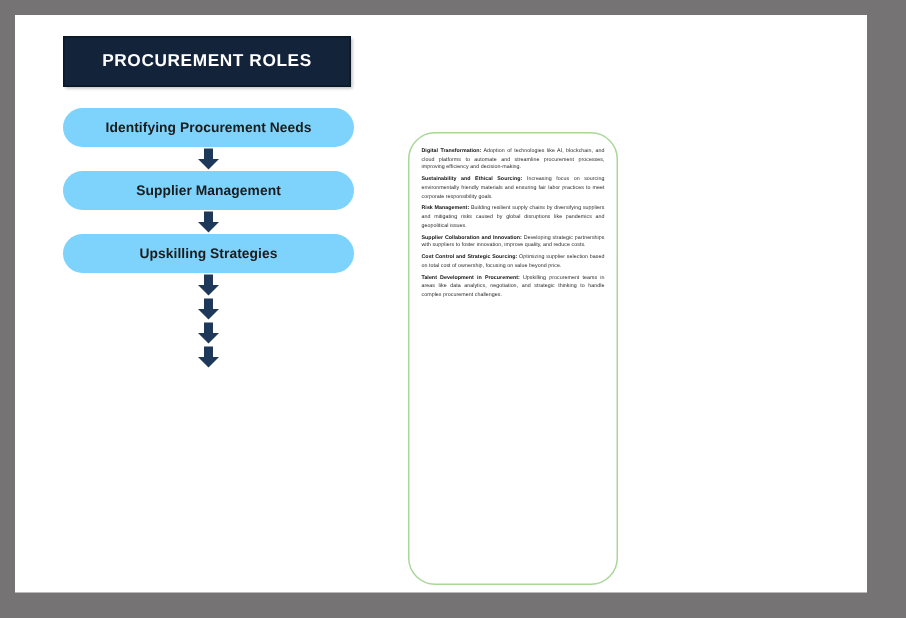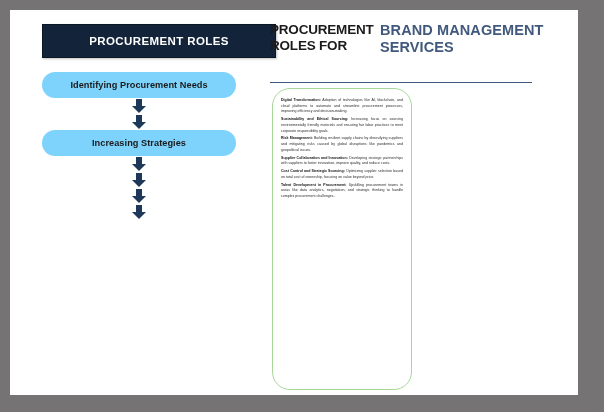--- a/index.html
+++ b/index.html
@@ -33,21 +33,21 @@
 
   
   .flow {
     position: absolute;
     left: 32px;
     top: 14px;
     width: 208px;
   }
 
   .flow-header {
-    width: 234px;
+    width: 192px;
     height: 34px;
     background: #13233a;
     border: 1px solid #0c1724;
     box-sizing: border-box;
     display: flex;
     align-items: center;
     justify-content: center;
     margin-bottom: 14px;
     box-shadow: 1px 1px 2px rgba(0,0,0,0.25);
   }
@@ -191,52 +191,48 @@
         <span>PROCUREMENT ROLES</span>
       </div>
 
       <div class="flow-step">
         <span>Identifying Procurement Needs</span>
       </div>
       <div class="flow-arrow">
         <i class="arrow-glyph"></i>
       </div>
 
-      <div class="flow-arrow">
-        <i class="arrow-glyph"></i>
-      </div>
-
       <div class="flow-step">
-        <span>Increasing Strategies</span>
+        <span>Supplier Management</span>
+      </div>
+      <div class="flow-arrow">
+        <i class="arrow-glyph"></i>
+      </div>
+
+      <div class="flow-step">
+        <span>Upskilling Strategies</span>
       </div>
       <div class="flow-arrow">
         <i class="arrow-glyph"></i>
       </div>
 
       <div class="flow-arrow">
         <i class="arrow-glyph"></i>
       </div>
 
       <div class="flow-arrow">
         <i class="arrow-glyph"></i>
       </div>
 
       <div class="flow-arrow">
         <i class="arrow-glyph"></i>
       </div>
 
     </div>
 
-    <div class="title-wrap">
-      <div class="title-row">
-        <div class="title-dark">PROCUREMENT ROLES FOR</div>
-        <div class="title-blue">BRAND MANAGEMENT SERVICES</div>
-      </div>
-      <div class="title-rule"></div>
-    </div>
 
     <div class="card">
       <div class="card-body">
 
         <div class="blk">
           <p><b>Digital Transformation:</b><span> Adoption of technologies like AI, blockchain, and cloud platforms to automate and streamline procurement processes, improving efficiency and decision-making.</span></p>
         </div>
 
         <div class="blk">
           <p><b>Sustainability and Ethical Sourcing:</b><span> Increasing focus on sourcing environmentally friendly materials and ensuring fair labor practices to meet corporate responsibility goals.</span></p>

